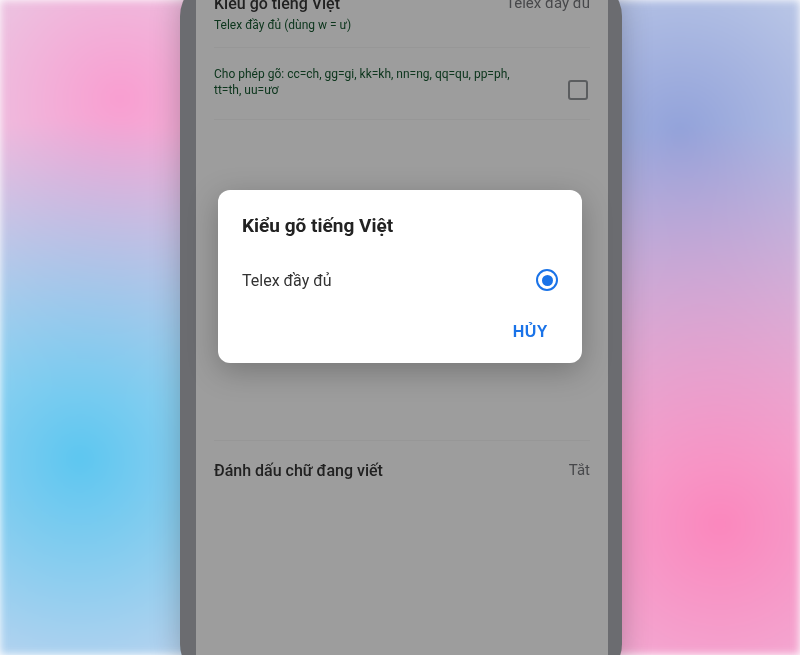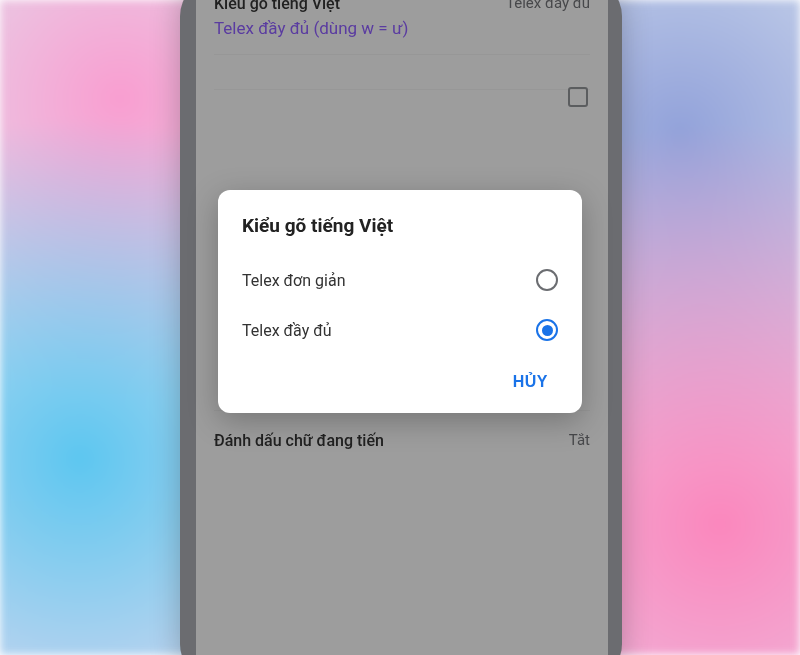--- a/index.html
+++ b/index.html
@@ -48,22 +48,22 @@
     padding: 14px 0 14px 0;
     border-bottom: 1px solid rgba(0,0,0,0.04);
     position: relative;
   }
   .row-title {
     font-size: 16px;
     color: #333;
     font-weight: 500;
   }
   .row-sub {
-    font-size: 17px;
-    color: #8b5cf6;
+    font-size: 12px;
+    color: #14532d;
     margin-top: 4px;
     line-height: 1.35;
     max-width: 300px;
   }
   .row-value {
     position: absolute;
     right: 0;
     top: 14px;
     font-size: 15px;
     color: #6e6f73;
@@ -159,43 +159,40 @@
 
     <div class="settings-list">
 
       <div class="row">
         <div class="row-title">Kiểu gõ tiếng Việt</div>
         <div class="row-sub">Telex đầy đủ (dùng w = ư)</div>
         <div class="row-value">Telex đầy đủ</div>
       </div>
 
       <div class="row" style="padding-bottom:20px;">
+        <div class="row-sub">Cho phép gõ: cc=ch, gg=gi, kk=kh, nn=ng, qq=qu, pp=ph, tt=th, uu=ươ</div>
         <div class="row-checkbox"></div>
       </div>
 
       <div style="height:320px"></div>
 
       <div class="thin-row">
-        <div class="row-title">Đánh dấu chữ đang tiến</div>
+        <div class="row-title">Đánh dấu chữ đang viết</div>
         <div class="row-value" style="top:20px;">Tắt</div>
       </div>
 
     </div>
 
     <div class="scrim"></div>
   </div>
 </div>
 
 <div class="dialog">
   <div class="dialog-title">Kiểu gõ tiếng Việt</div>
 
-  <div class="option">
-    <span class="option-label">Telex đơn giản</span>
-    <span class="radio"></span>
-  </div>
 
   <div class="option">
     <span class="option-label">Telex đầy đủ</span>
     <span class="radio selected"></span>
   </div>
 
 
   <div class="dialog-actions">
     <button class="cancel-btn">HỦY</button>
   </div>

